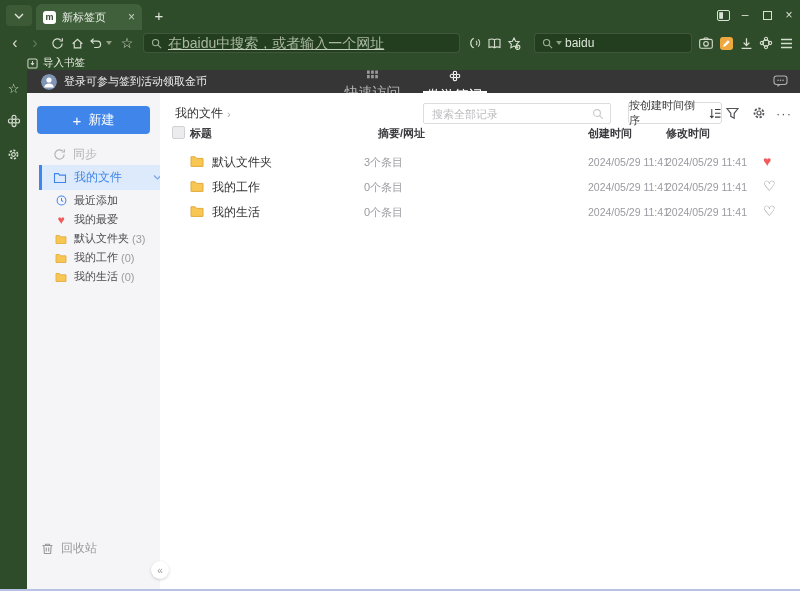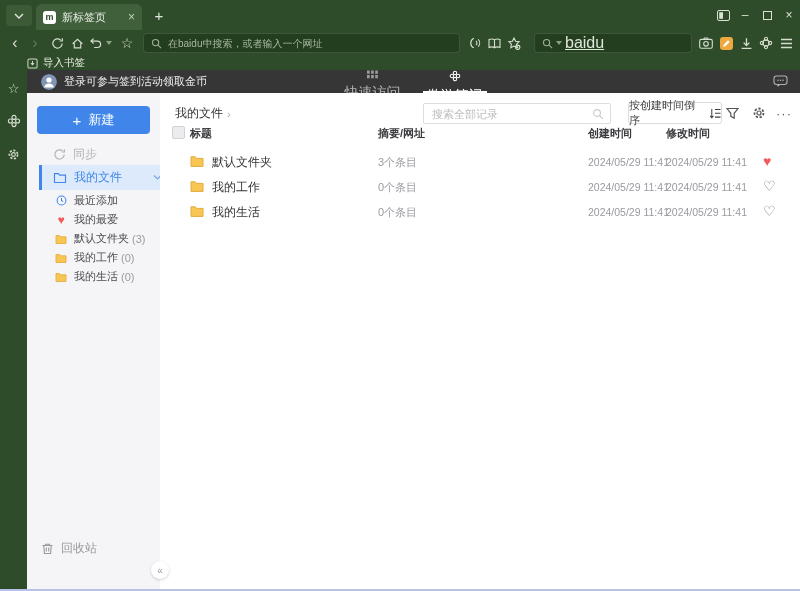--- a/index.html
+++ b/index.html
@@ -23,24 +23,24 @@
   .win-controls{position:absolute;right:0;top:0;height:30px;display:flex;}
   .win-btn{width:22px;height:30px;display:flex;align-items:center;justify-content:center;color:#d9e0d4;font-size:12px;}
 
   
   .toolbar{position:absolute;left:0;top:30px;width:800px;height:26px;background:var(--frame-green);display:flex;align-items:center;padding-left:5px;}
   .tb-icon{width:20px;height:20px;display:flex;align-items:center;justify-content:center;color:#d6decf;flex:0 0 auto;}
   .tb-icon.dim{color:#5f7a55;}
   .tb-icon.narrow{width:18px;}
   .tb-caret{width:8px;color:#c3cdbb;display:flex;align-items:center;justify-content:center;flex:0 0 auto;}
   .addressbar{margin-left:6px;width:317px;height:20px;background:var(--field-green);border:1px solid rgba(255,255,255,.13);border-radius:4px;display:flex;align-items:center;padding:0 7px;gap:6px;flex:0 0 auto;color:#9fae97;}
-  .addressbar input{flex:1;background:transparent;border:none;outline:none;font-size:10px;color:#c8d2c2;}
+  .addressbar input{flex:1;background:transparent;border:none;outline:none;font-size:14px;color:#c8d2c2;text-decoration:underline;}
   .addressbar input::placeholder{color:#aab8a2;opacity:1;}
   .enginebox{margin-left:10px;width:158px;height:20px;background:var(--field-green);border:1px solid rgba(255,255,255,.13);border-radius:4px;display:flex;align-items:center;padding:0 7px;gap:3px;flex:0 0 auto;color:#9fae97;}
-  .enginebox input{flex:1;background:transparent;border:none;outline:none;font-size:16px;color:#dfe6da;text-decoration:underline;}
+  .enginebox input{flex:1;background:transparent;border:none;outline:none;font-size:12px;color:#dfe6da;}
   .tri-down{width:0;height:0;border-left:3px solid transparent;border-right:3px solid transparent;border-top:4px solid #8fa087;}
   .tb-right{margin-left:auto;margin-right:4px;display:flex;}
   .note-chip{width:13px;height:13px;background:var(--note-orange);border-radius:3px;display:flex;align-items:center;justify-content:center;}
 
   
   .bookmarksbar{position:absolute;left:0;top:56px;width:800px;height:14px;background:var(--frame-green);display:flex;align-items:center;padding-left:27px;gap:5px;color:#cfd8c9;}
   .bookmarksbar .bm-label{font-size:10.5px;color:#e7ece2;}
 
   
   .left-rail{position:absolute;left:0;top:70px;width:27px;height:519px;background:var(--frame-green);display:flex;flex-direction:column;align-items:center;padding-top:10px;gap:17px;color:#d5ddd0;}
@@ -95,21 +95,21 @@
 
   .thead{position:absolute;left:0;top:30px;width:640px;height:20px;}
   .checkbox{position:absolute;left:12px;top:3px;width:13px;height:13px;background:#ececee;border:1px solid #d2d2d6;border-radius:2px;}
   .th{position:absolute;top:0;height:20px;line-height:20px;font-size:11px;font-weight:bold;color:#3a3a3e;}
   .th-title{left:30px;} .th-sum{left:218px;} .th-created{left:428px;} .th-modified{left:506px;}
 
   .tbody{position:absolute;left:0;top:56px;width:640px;}
   .trow{position:relative;height:25px;}
   .trow .f-icon{position:absolute;left:30px;top:6px;display:flex;}
   .trow .c-title{position:absolute;left:52px;top:5px;font-size:12px;color:#333;}
-  .trow .c-sum{position:absolute;left:218px;top:6px;font-size:11px;color:#9a9aa0;}
+  .trow .c-sum{position:absolute;left:204px;top:6px;font-size:11px;color:#9a9aa0;}
   .trow .c-created{position:absolute;left:428px;top:7px;font-size:10.5px;color:#9a9aa0;}
   .trow .c-modified{position:absolute;left:506px;top:7px;font-size:10.5px;color:#9a9aa0;}
   .trow .c-heart{position:absolute;left:603px;top:4px;font-size:14px;line-height:17px;}
   .c-heart.fav-on{color:var(--heart-red);}
   .c-heart.fav-off{color:#808086;}
 
   .bottom-edge{position:absolute;left:0;bottom:0;width:800px;height:2px;background:var(--bottom-edge);}
   svg{display:block;}
 </style>
 </head>

